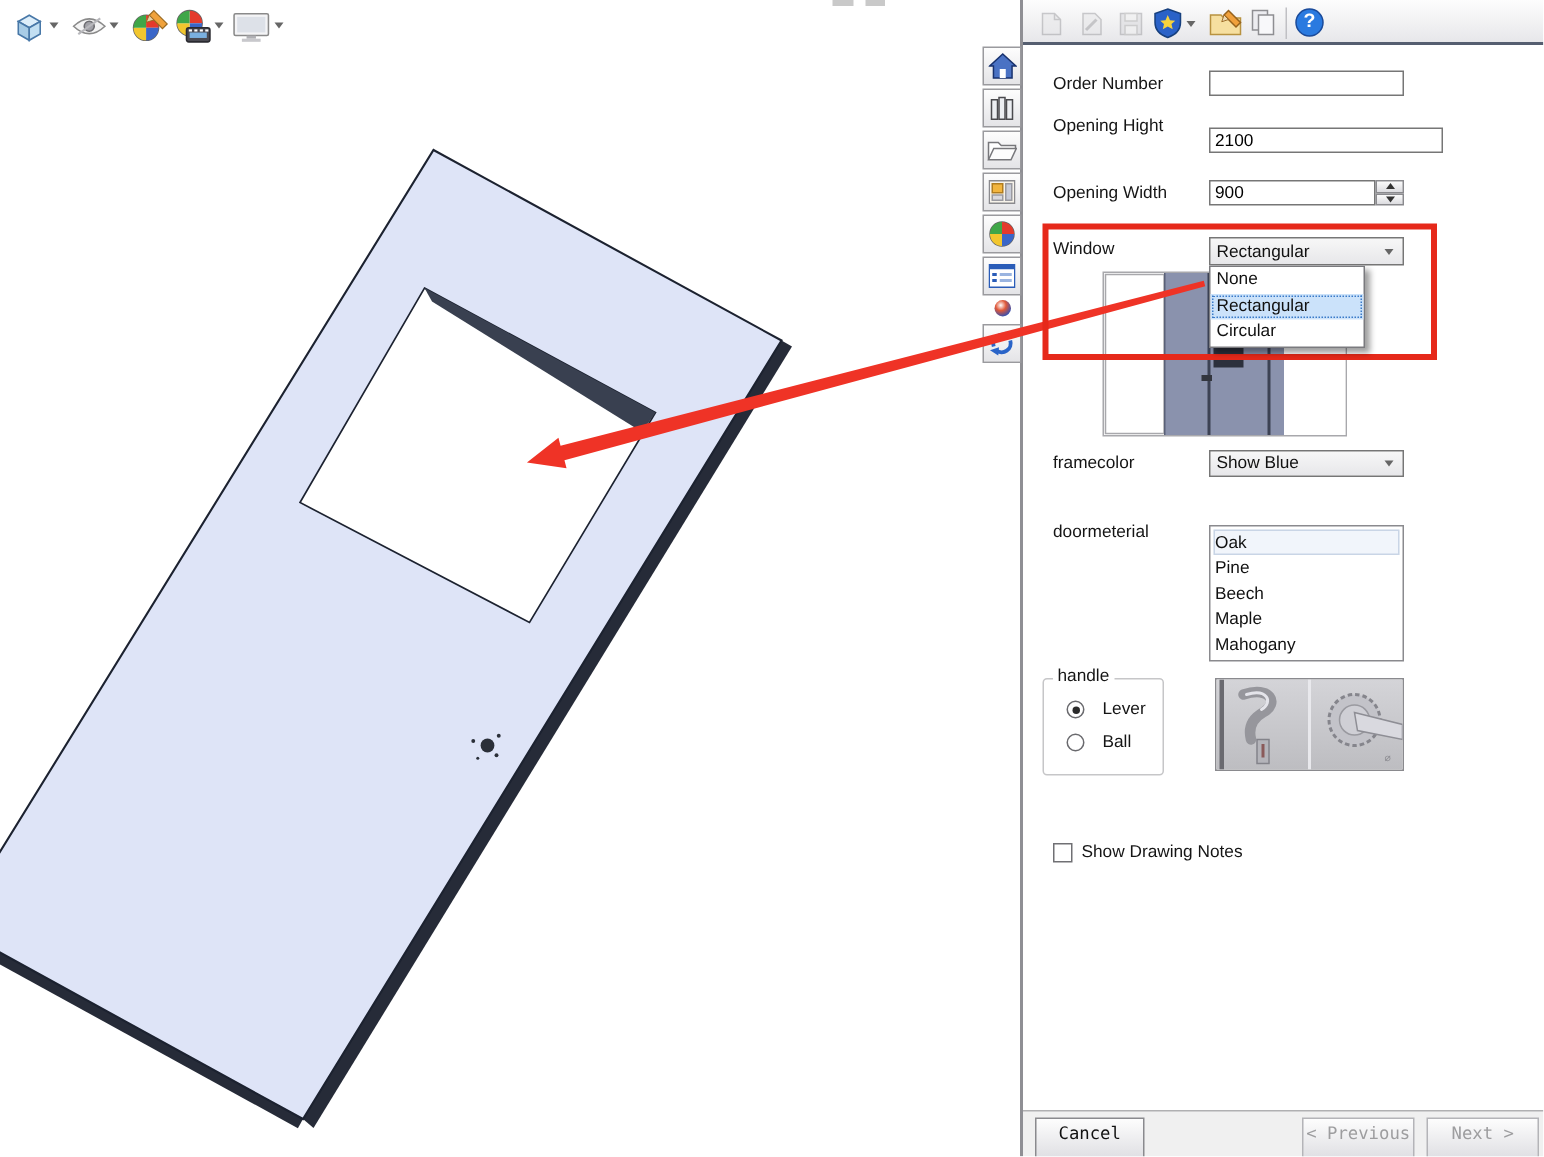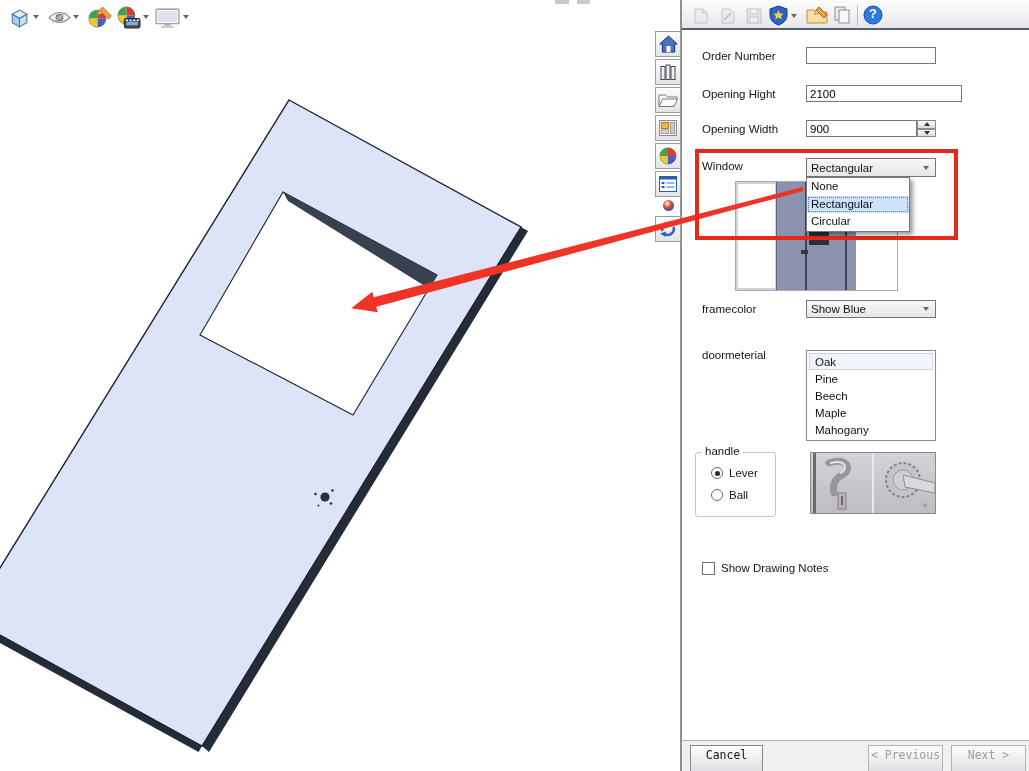--- a/index.html
+++ b/index.html
@@ -45,27 +45,27 @@
   .tri-up{width:0;height:0;border-left:3px solid transparent;border-right:3px solid transparent;border-bottom:4px solid #333;}
   .tri-dn{width:0;height:0;border-left:3px solid transparent;border-right:3px solid transparent;border-top:4px solid #333;}
   
   .ddlist{position:absolute;left:806px;top:177px;width:104px;background:#fff;border:1px solid #7a7a7e;
           box-shadow:3px 3px 4px rgba(0,0,0,.38);z-index:60;box-sizing:border-box;}
   .dditem{height:17.5px;line-height:17.5px;font-size:11.5px;padding-left:4px;color:#111;cursor:default;}
   .dditem.hl{background:#cbe2fa;outline:1px dotted #3a7ac8;outline-offset:-2px;}
   
   .listbox{position:absolute;left:806px;top:350px;width:130px;height:91px;border:1px solid #8a8a8e;
            background:#fff;box-sizing:border-box;padding-top:2px;z-index:10;}
-  .lbitem{height:17px;line-height:16px;font-size:11.5px;padding-left:5px;margin:0 2px;color:#111;
+  .lbitem{height:17px;line-height:16px;font-size:11.5px;margin:0 2px;color:#111;
           border:1px solid transparent;box-sizing:border-box;cursor:default;}
   .lbitem.sel{background:#f1f5fb;border:1px solid #c9d5e6;}
   
   .grp{position:absolute;border:1px solid #c6c6c8;border-radius:3px;z-index:10;}
   .grp-legend{position:absolute;top:-8px;left:6px;background:#fff;padding:0 3px;font-size:11.5px;color:#151515;}
-  .radio{position:absolute;display:flex;align-items:center;gap:6px;z-index:11;cursor:default;}
+  .radio{position:absolute;display:flex;align-items:center;gap:12px;z-index:11;cursor:default;}
   .circ{width:12px;height:12px;border:1px solid #6a6a6e;border-radius:50%;background:#fff;position:relative;box-sizing:border-box;}
   .radio.sel .circ::after{content:"";position:absolute;inset:2.5px;background:#2b2b2b;border-radius:50%;}
   .radio span.rlbl{font-size:11.5px;color:#151515;}
   .chk{position:absolute;width:13px;height:13px;border:1px solid #707074;background:#fff;box-sizing:border-box;z-index:10;}
   
   .imgbox{position:absolute;border:1px solid #a8a8ac;box-sizing:border-box;z-index:9;background:#fff;}
   
   .footer{position:absolute;left:682px;top:740px;width:347px;height:31px;background:#f0f0f0;
           border-top:1px solid #b0b0b2;box-sizing:border-box;z-index:12;}
   .btn{position:absolute;height:28px;border:1px solid #8a8a8e;background:linear-gradient(#fdfdfd,#dfdfe3);
@@ -270,21 +270,21 @@
       <svg width="20" height="20">
           <circle cx="10" cy="10" r="9" fill="#2a7ae0" stroke="#1a4a9a"></circle>
         </svg>
       <span class="help-q">?</span>
     </div>
   </div>
 
   <span class="lbl" style="left:702px;top:50px;">Order Number</span>
   <input class="inp" style="left: 806px; top: 47px; width: 130px; height: 17px;" value="">
 
-  <span class="lbl" style="left:702px;top:88px;">Opening Hight</span>
+  <span class="lbl" style="left:702px;top:78px;">Opening Hight</span>
   <input class="inp" style="left: 806px; top: 85px; width: 156px; height: 17px;" value="2100">
 
   <span class="lbl" style="left:702px;top:123px;">Opening Width</span>
   <input class="inp" style="left: 806px; top: 120px; width: 111px; height: 17px;" value="900">
   <div class="spinner" style="left:917px;top:120px;">
     <div class="spinbtn">
         <span class="tri-up"></span>
       </div>
     <div class="spinbtn">
         <span class="tri-dn"></span>

